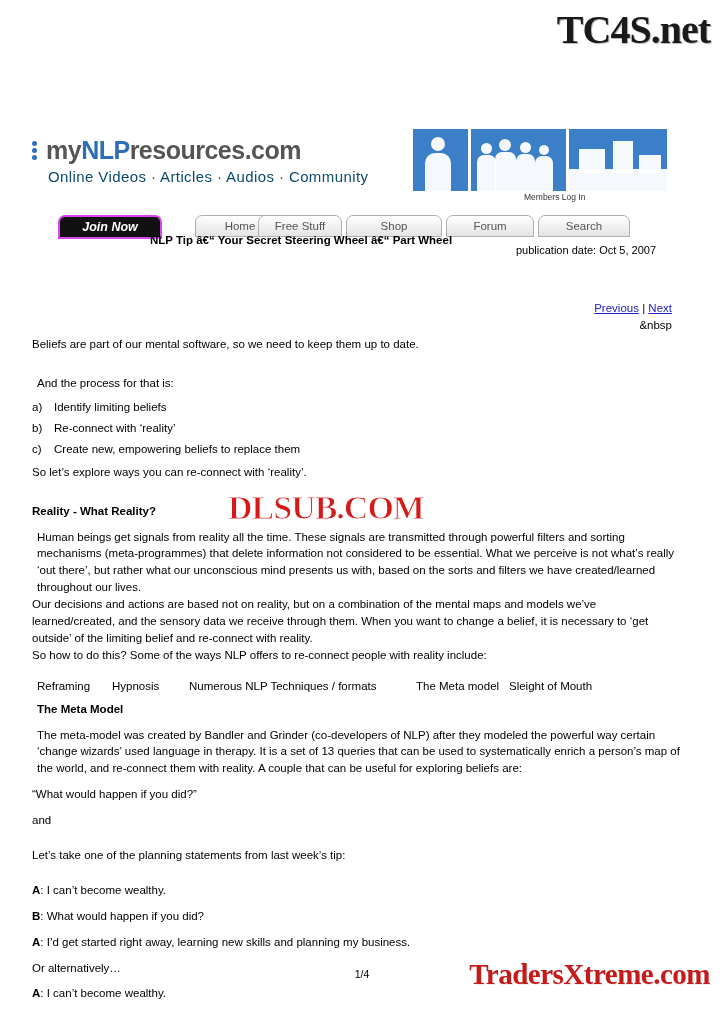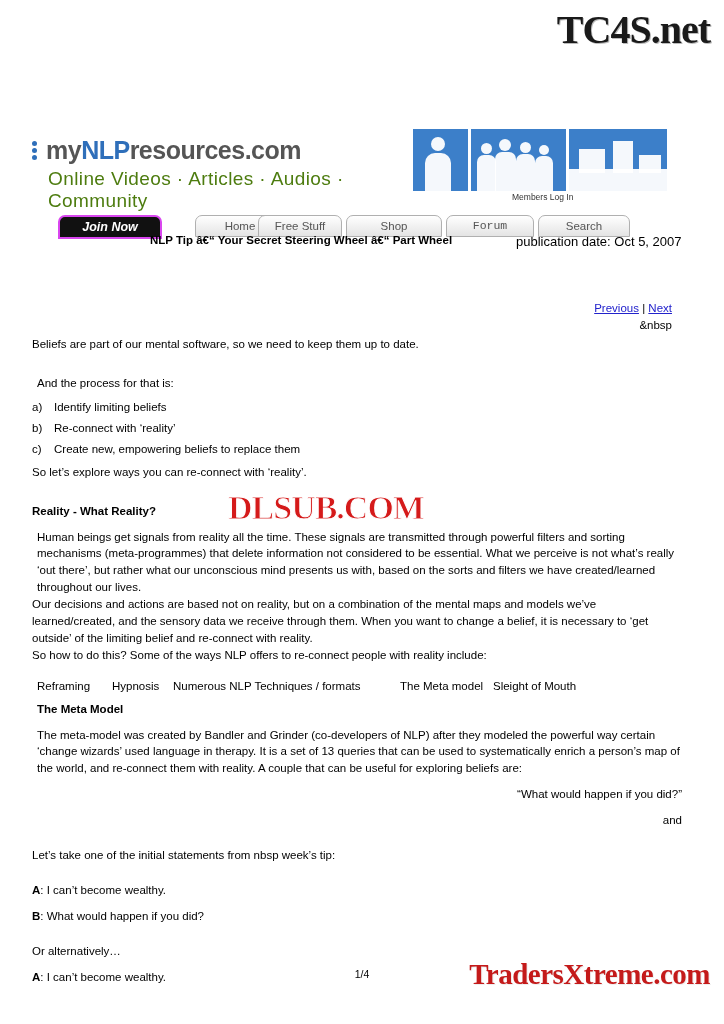--- a/index.html
+++ b/index.html
@@ -65,22 +65,22 @@
     font-weight: bold;
     color: #555555;
     letter-spacing: -0.5px;
   }
   .logo-text .nlp {
     color: #2f6fba;
   }
   .logo-sub {
     margin-top: 3px;
     margin-left: 16px;
-    font-size: 19px;
-    color: #4d7c0f;
+    font-size: 15px;
+    color: #0c4a6e;
     letter-spacing: 0.4px;
   }
 
   .banner-images {
     position: absolute;
     left: 380px;
     top: 0;
     width: 260px;
     height: 62px;
   }
@@ -97,21 +97,21 @@
   .bimg.b3 { left: 156px; width: 98px; }
 
   .silhouette {
     position: absolute;
     background: #ffffff;
     opacity: 0.95;
   }
 
   .members-login {
     position: absolute;
-    left: 480px;
+    left: 492px;
     top: 64px;
     font-size: 8.5px;
     color: #333333;
   }
 
   
   .navbar {
     position: absolute;
     left: 58px;
     top: 215px;
@@ -150,22 +150,22 @@
   .article-head {
     position: absolute;
     left: 150px;
     top: 234px;
     font-size: 11.5px;
     font-weight: bold;
   }
   .pub-date {
     position: absolute;
     left: 516px;
-    top: 234px;
-    font-size: 13px;
+    top: 244px;
+    font-size: 11px;
     font-weight: normal;
   }
 
   
   .pager {
     position: absolute;
     right: 52px;
     top: 302px;
     font-size: 11.5px;
   }
@@ -200,29 +200,29 @@
   .gap-lg { height: 22px; }
   .bold { font-weight: bold; }
   .indent { padding-left: 5px; }
   .list-row {
     display: flex;
   }
   .list-row .marker {
     width: 22px;
     flex: 0 0 22px;
   }
-  .center { text-align: right; }
+  .center { text-align: left; }
   .techniques {
     display: flex;
     gap: 0px;
     padding-left: 5px;
   }
   .techniques span { white-space: nowrap; }
   .t1 { width: 75px; }
-  .t2 { width: 61px; }
+  .t2 { width: 77px; }
   .t3 { width: 227px; }
   .t4 { width: 93px; }
 
   
   .dlsub {
     position: absolute;
     left: 228px;
     top: 489px;
     font-family: "Liberation Serif", serif;
     font-size: 34px;
@@ -294,21 +294,21 @@
   </div>
 
   <div class="members-login">Members Log In</div>
 </div>
 
 <div class="navbar">
   <div class="nav-join">Join Now</div>
   <div class="nav-tab" style="left:106px;width:88px;margin-left:31px;">Home</div>
   <div class="nav-tab" style="left:200px;width:82px;">Free Stuff</div>
   <div class="nav-tab" style="left:288px;width:94px;">Shop</div>
-  <div class="nav-tab" style="left:388px;width:86px;font-family:Liberation Mono, monospace;">Forum</div>
+  <div class="nav-tab" style="left:388px;width:86px;">Forum</div>
   <div class="nav-tab" style="left:480px;width:90px;">Search</div>
 </div>
 
 <div class="article-head">NLP Tip â€“ Your Secret Steering Wheel â€“ Part Wheel</div>
 <div class="pub-date">publication date: Oct 5, 2007</div>
 
 <div class="pager">
   <a href="#">Previous</a>
   <span class="sep">|</span>
   <a href="#">Next</a>
@@ -353,27 +353,28 @@
   <div class="gap-sm"></div>
   <p class="bold indent">The Meta Model</p>
   <div class="gap-sm"></div>
   <p class="indent">The meta-model was created by Bandler and Grinder (co-developers of NLP) after they modeled the powerful way certain ‘change wizards’ used language in therapy. It is a set of 13 queries that can be used to systematically enrich a person’s map of the world, and re-connect them with reality. A couple that can be useful for exploring beliefs are:</p>
   <div class="gap-sm"></div>
   <p class="center">“What would happen if you did?”</p>
   <div class="gap-sm"></div>
   <p class="center">and</p>
   <div class="gap-sm"></div>
   <div class="gap-sm"></div>
-  <p>Let’s take one of the initial statements from nbsp week’s tip:</p>
+  <p>Let’s take one of the planning statements from last week’s tip:</p>
   <div class="gap-sm"></div>
   <div class="gap-sm"></div>
   <p><span class="bold">A</span><span>: I can’t become wealthy.</span></p>
   <div class="gap-sm"></div>
   <p><span class="bold">B</span><span>: What would happen if you did?</span></p>
   <div class="gap-sm"></div>
+  <p><span class="bold">A</span><span>: I’d get started right away, learning new skills and planning my business.</span></p>
   <div class="gap-sm"></div>
   <p>Or alternatively…</p>
   <div class="gap-sm"></div>
   <p><span class="bold">A</span><span>: I can’t become wealthy.</span></p>
 
 </div>
 
 <div class="dlsub">DLSUB.COM</div>
 
 <div class="page-number">1/4</div>

